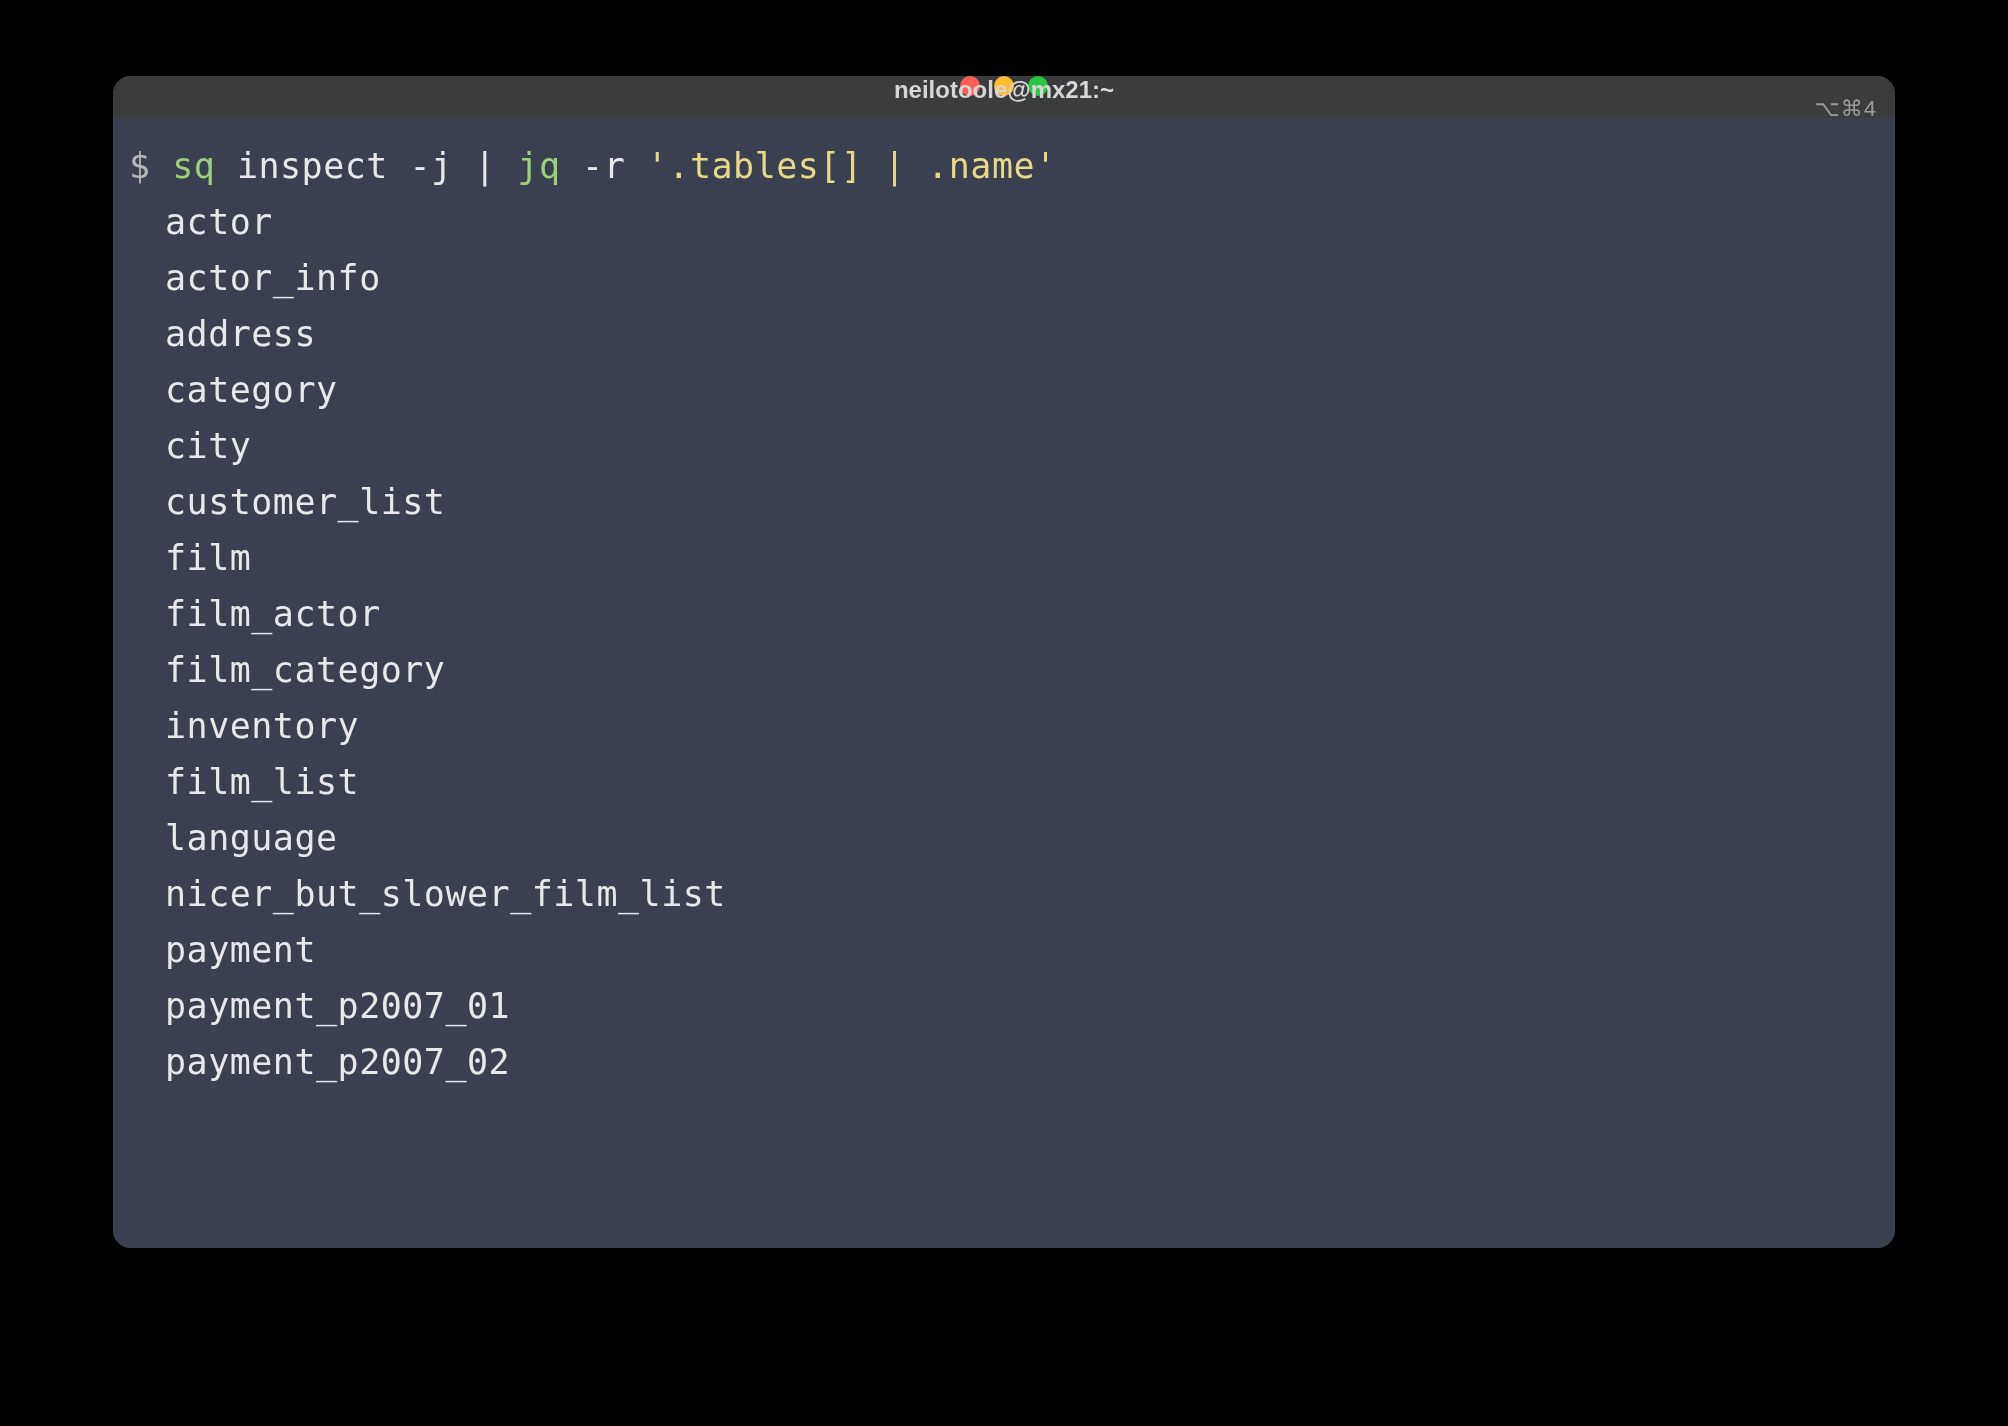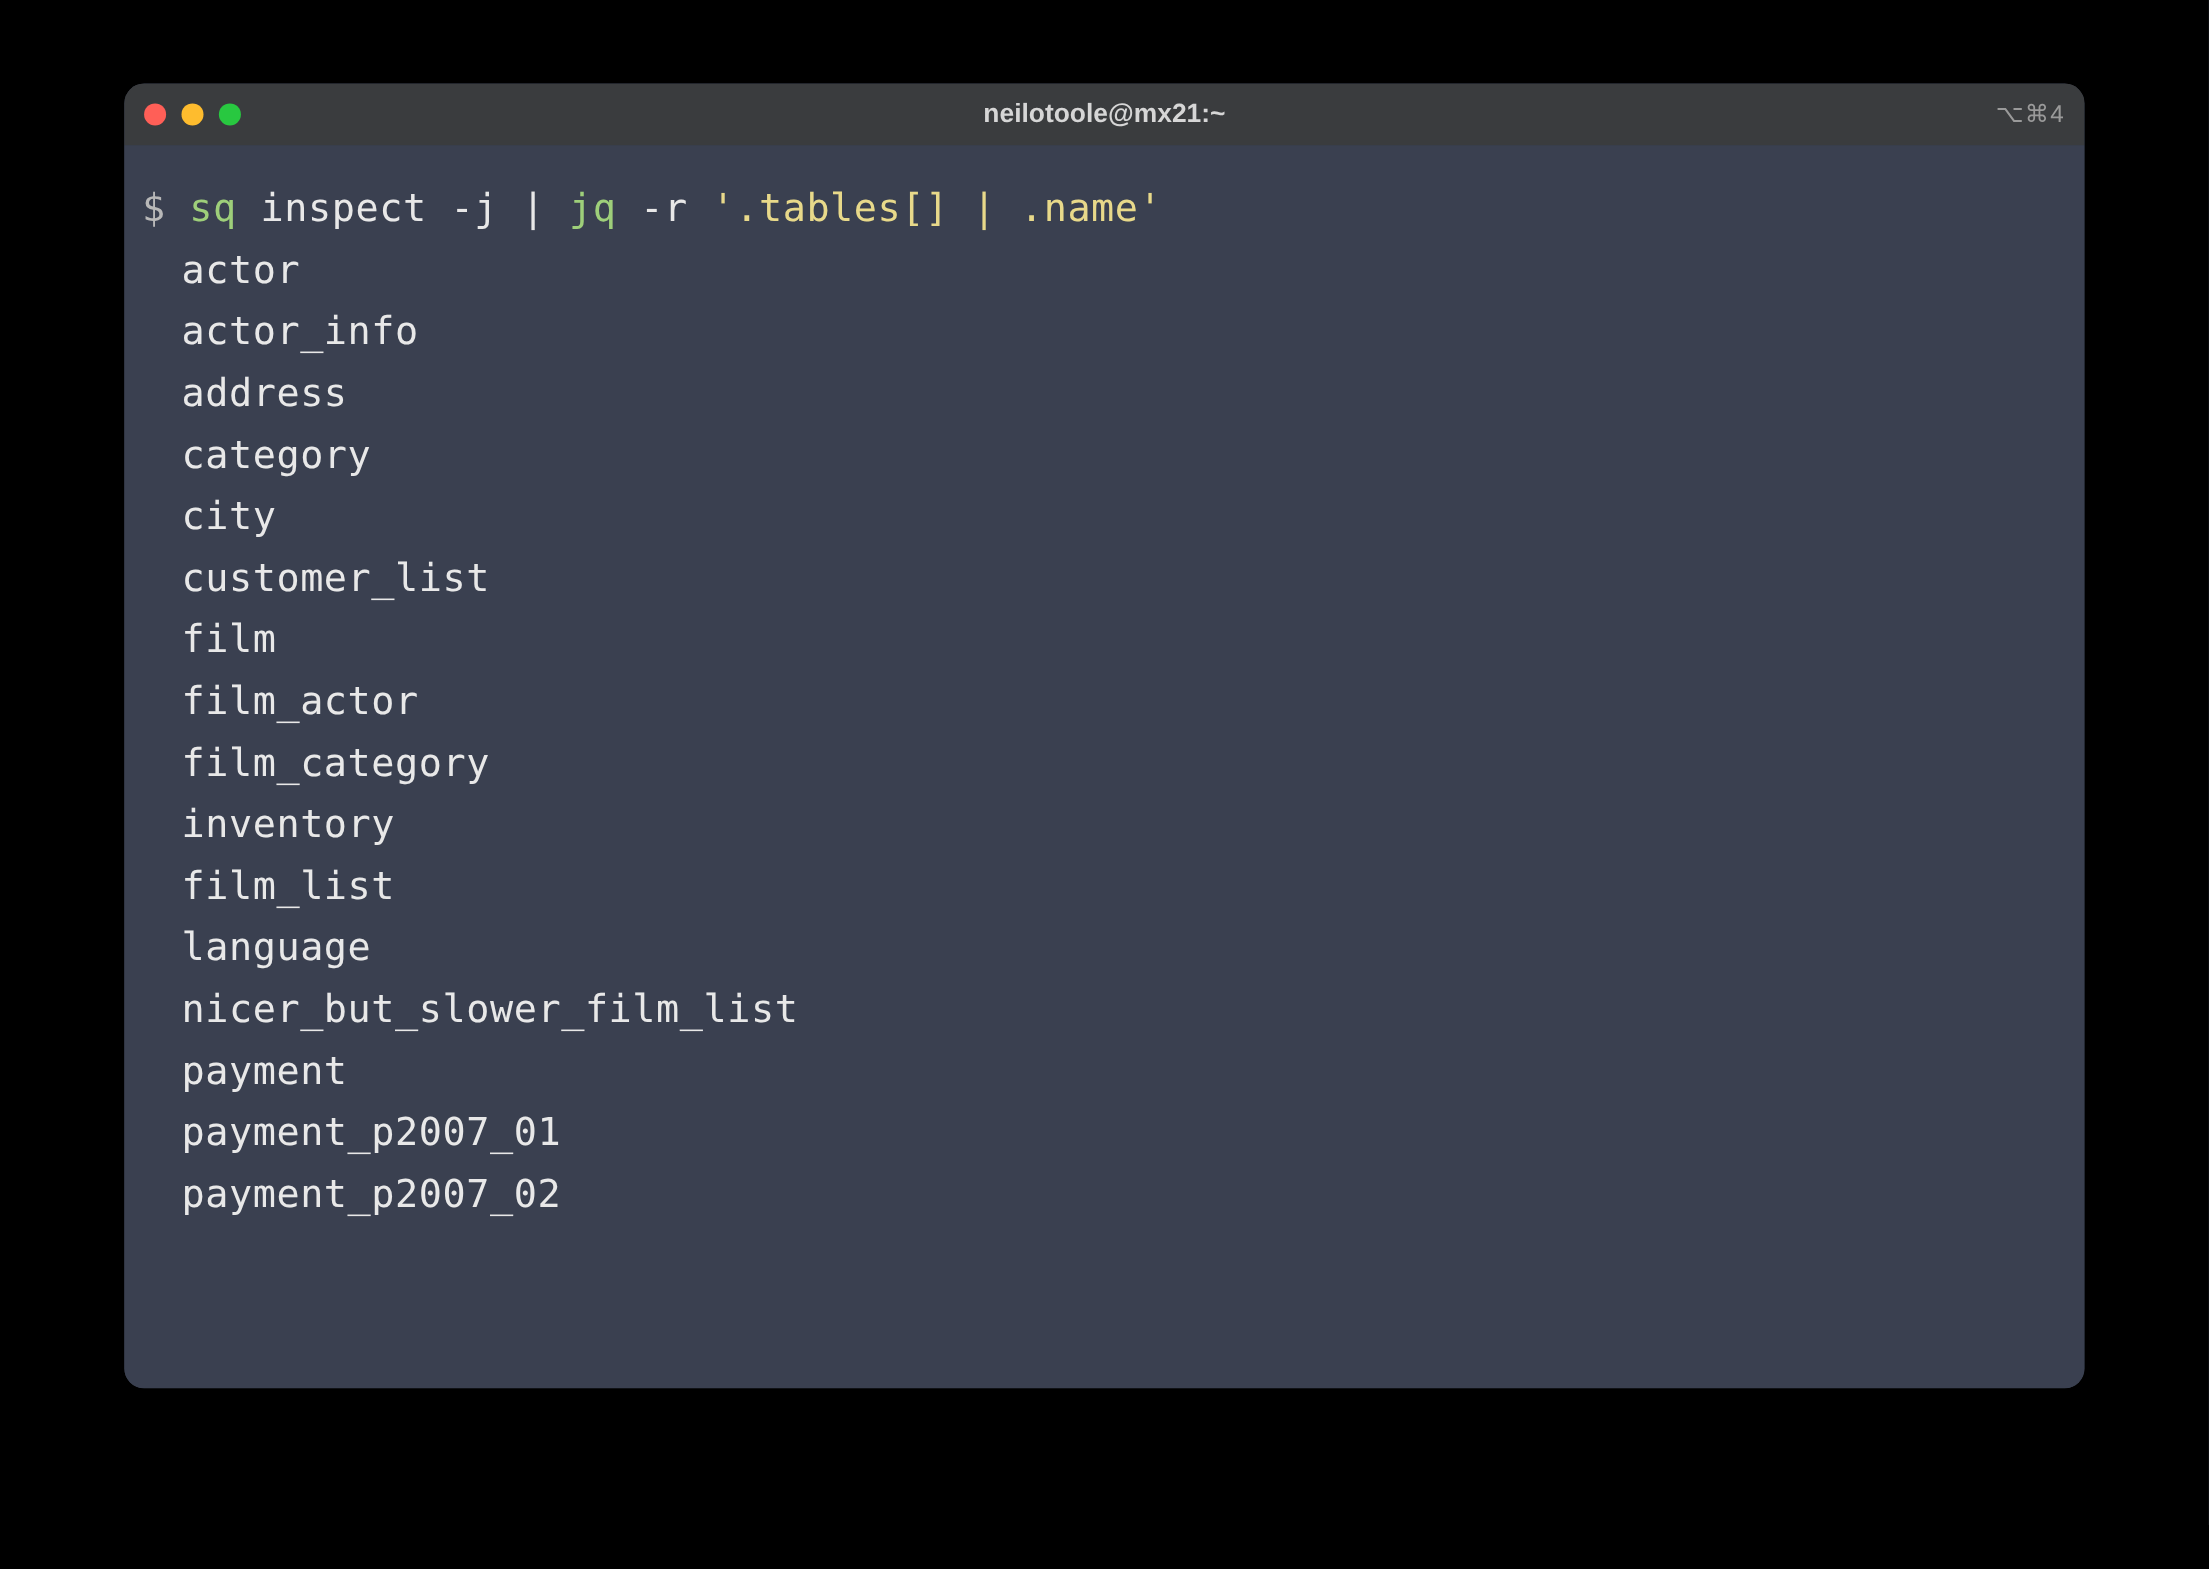--- a/index.html
+++ b/index.html
@@ -18,26 +18,27 @@
       padding-top: 76px;
     }
     .terminal-window {
       width: 1782px;
       background: #3a4050;
       border-radius: 18px;
       overflow: hidden;
       box-shadow: 0 20px 60px rgba(0,0,0,0.6);
     }
     .titlebar {
-      height: 56px;
+      height: 42px;
       background: #3a3c3e;
       display: flex;
       align-items: center;
       padding: 0 18px;
       position: relative;
+      flex-direction: column;
     }
     .traffic-lights {
       display: flex;
       gap: 14px;
       align-items: center;
     }
     .traffic-light {
       width: 20px;
       height: 20px;
       border-radius: 50%;
@@ -55,21 +56,21 @@
       font-family: -apple-system, BlinkMacSystemFont, "Segoe UI", sans-serif;
     }
     .titlebar-right {
       margin-left: auto;
       color: #9a9a9a;
       font-size: 22px;
       font-family: -apple-system, BlinkMacSystemFont, sans-serif;
       letter-spacing: 1px;
     }
     .terminal-body {
-      padding: 30px 16px 60px 16px;
+      padding: 20px 16px 60px 16px;
       background: #3a4050;
       min-height: 1130px;
     }
     .line {
       color: #e8e8e8;
       font-size: 35px;
       line-height: 1.6;
       white-space: pre;
       font-weight: 500;
       letter-spacing: 0.5px;

